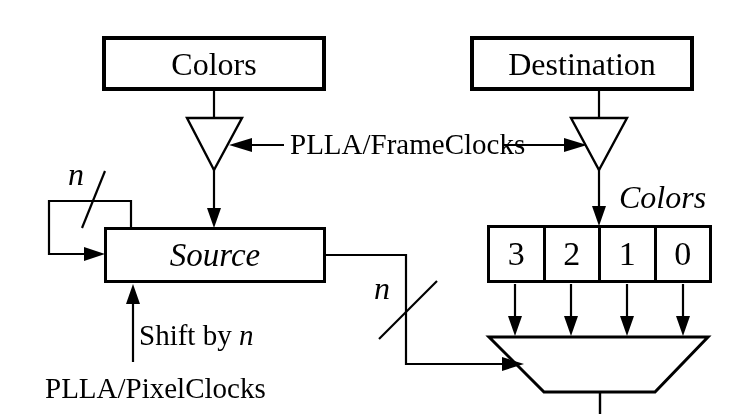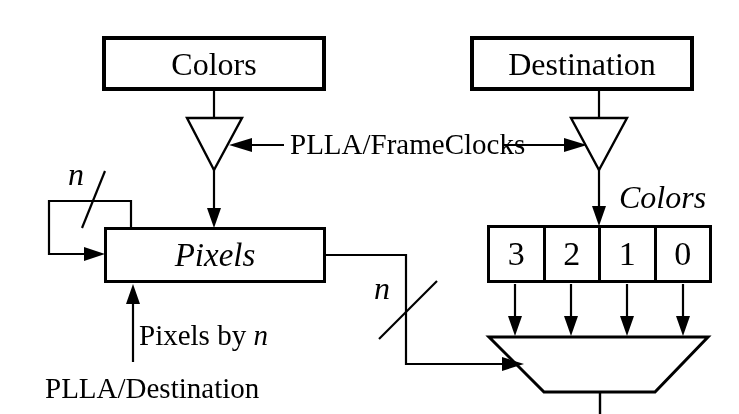--- a/index.html
+++ b/index.html
@@ -84,21 +84,21 @@
 
   <div class="box" id="source-box">
     <span>Colors</span>
   </div>
 
   <div class="box" id="destination-box">
     <span>Destination</span>
   </div>
 
   <div class="box" id="pixels-box">
-    <span>Pixels</span>
+    <span>Source</span>
   </div>
 
   <div id="colors-register">
     <div class="reg-cell">
       <span>3</span>
     </div>
     <div class="reg-cell">
       <span>2</span>
     </div>
     <div class="reg-cell">
@@ -107,23 +107,23 @@
     <div class="reg-cell">
       <span>0</span>
     </div>
   </div>
 
   <div class="lbl" id="frame-clocks-label">PLLA/FrameClocks</div>
 
   <div class="lbl" id="colors-label">Colors</div>
 
   <div class="lbl" id="shift-label">
-    <span>Pixels by</span>
+    <span>Shift by</span>
     <span class="it">n</span>
   </div>
 
-  <div class="lbl" id="pixel-clocks-label">PLLA/Destination</div>
+  <div class="lbl" id="pixel-clocks-label">PLLA/PixelClocks</div>
 
   <div class="n-lbl" id="bus-width-label-1">n</div>
 
   <div class="n-lbl" id="bus-width-label-2">n</div>
 
 </div>
 
 </body></html>

